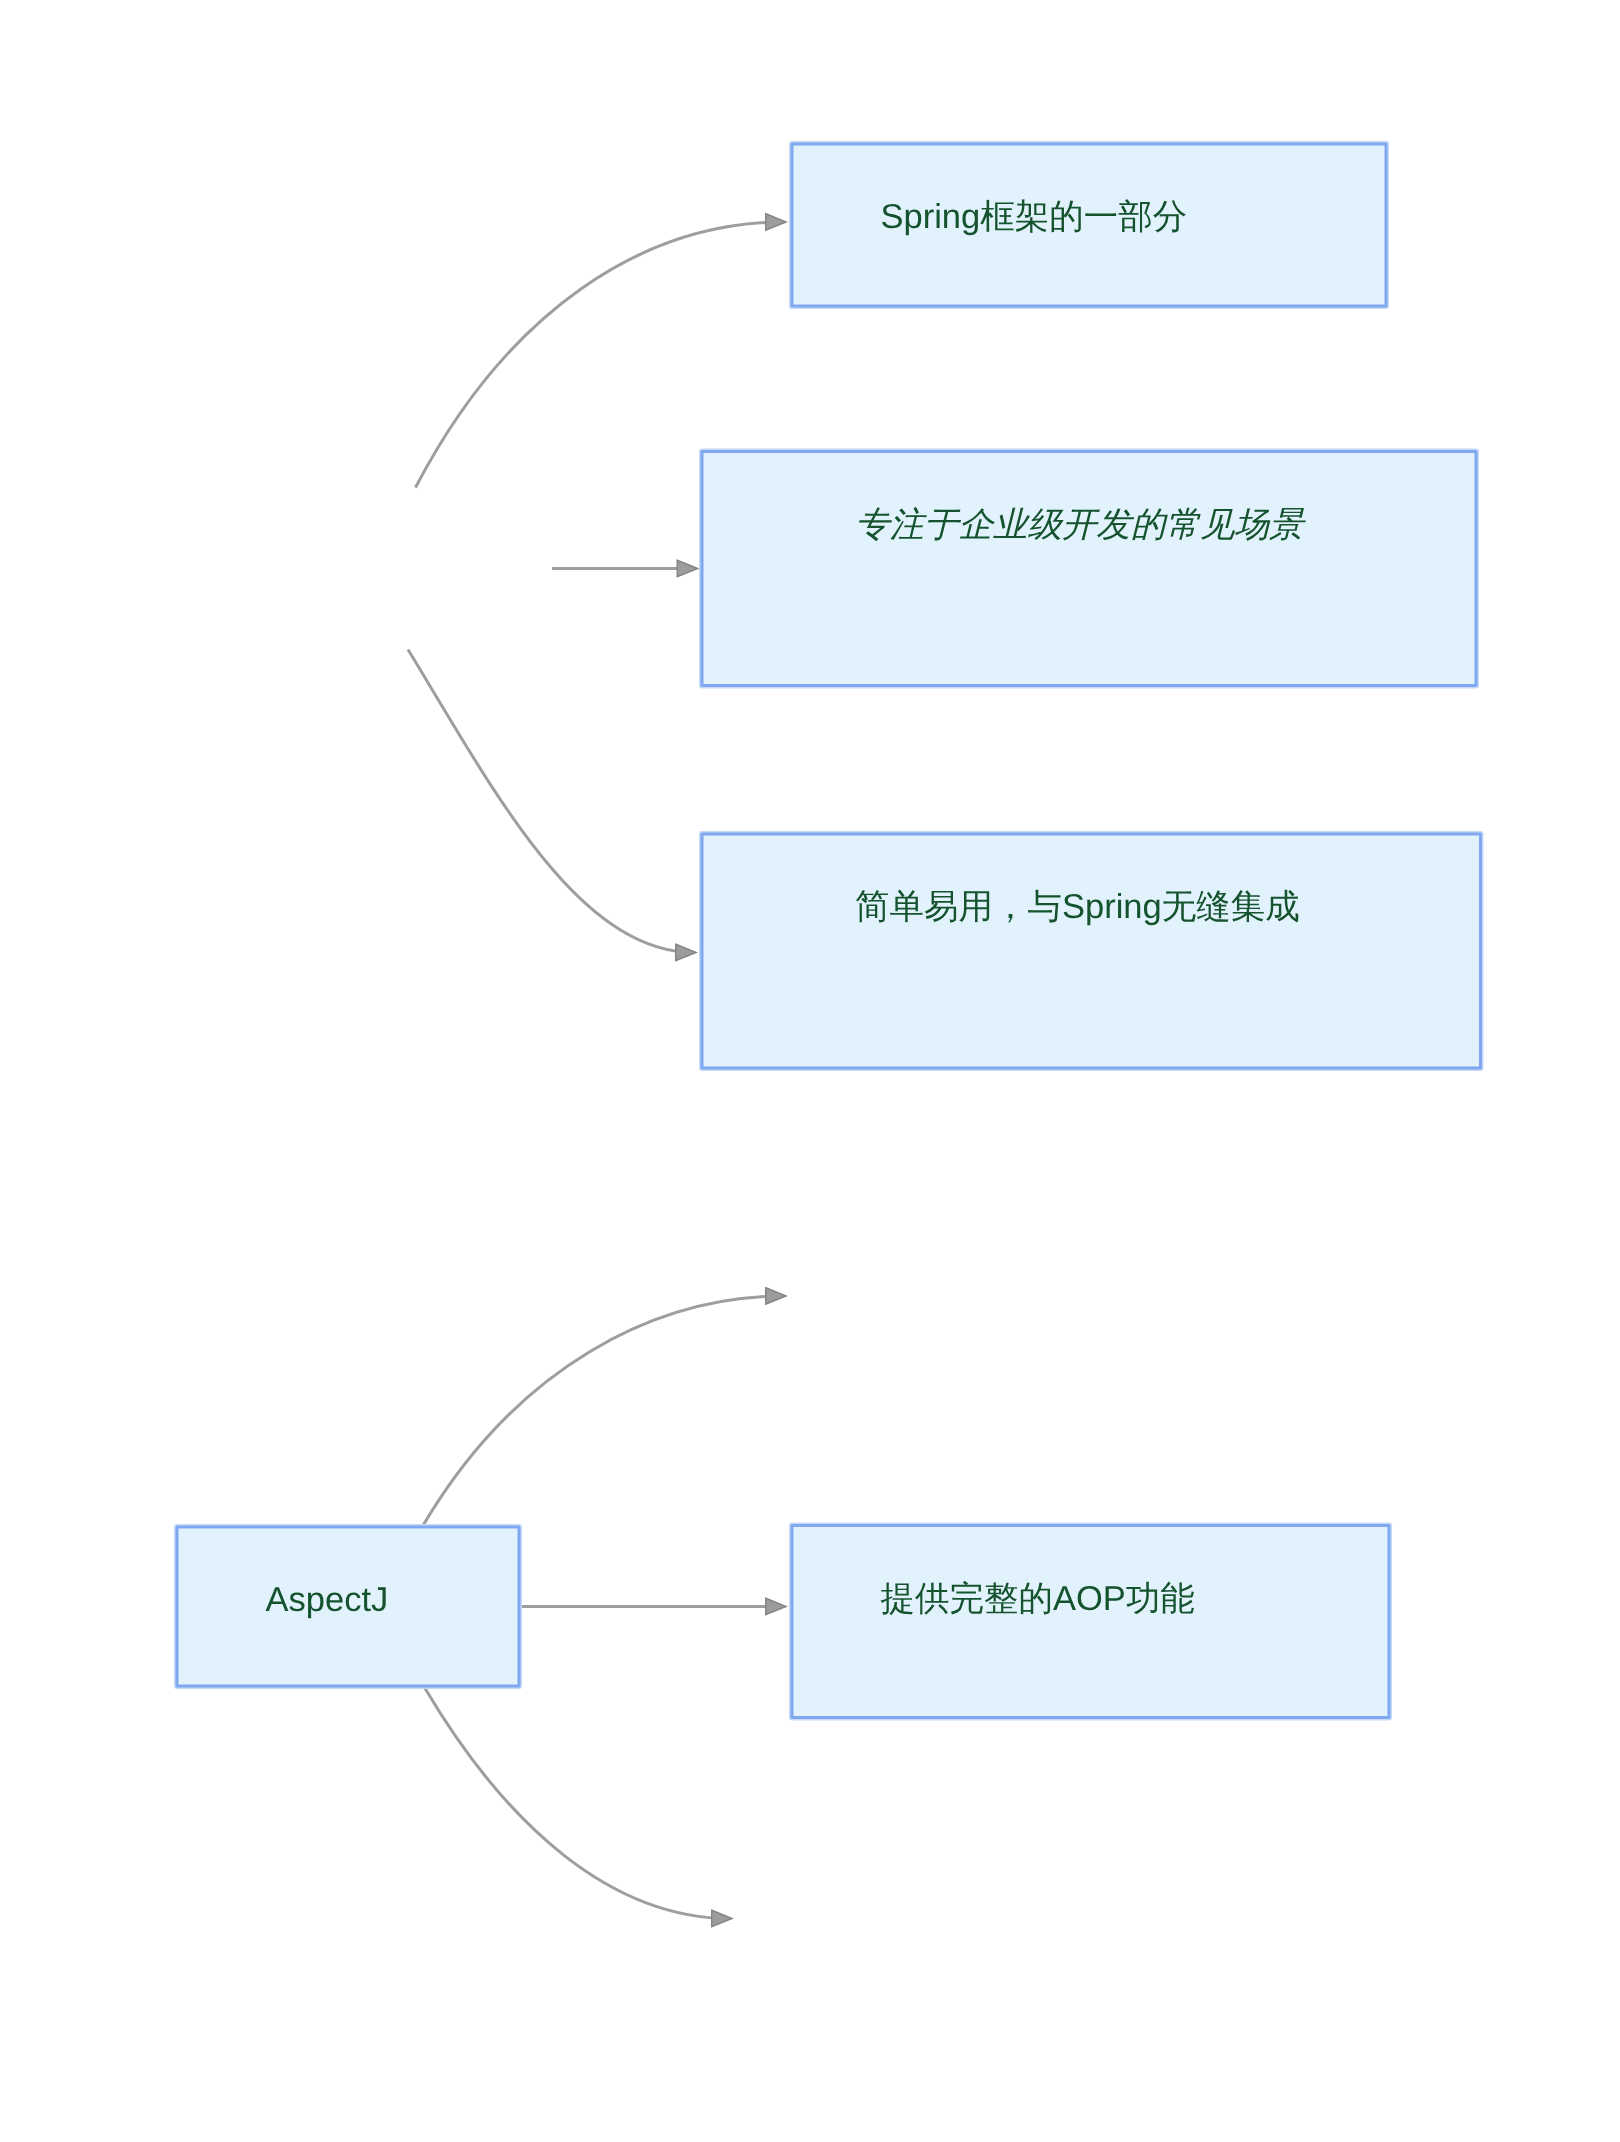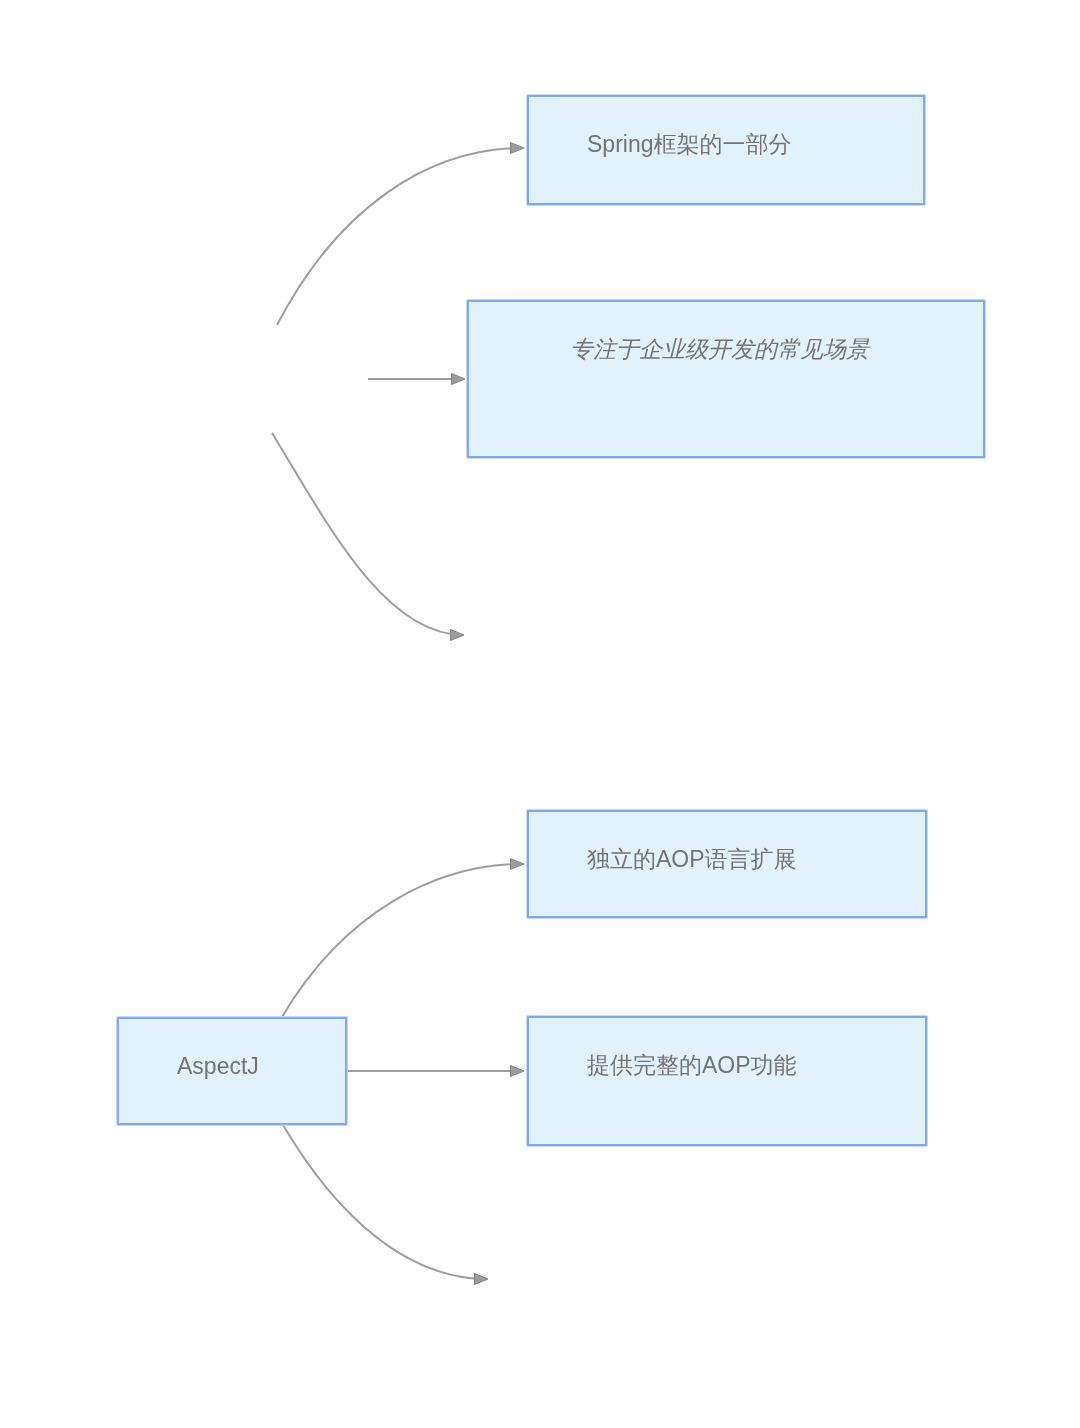--- a/index.html
+++ b/index.html
@@ -23,21 +23,21 @@
     height: 1428px;
     pointer-events: none;
   }
   .node {
     position: absolute;
     box-sizing: border-box;
     background: #e2f2fd;
     border: 2px solid #7fa8f0;
     box-shadow: 0 0 0 1px #c4d9f8;
     border-radius: 1px;
-    color: #737373;
+    color: #14532d;
     font-size: 23px;
     line-height: 28px;
     padding-top: 33px;
     white-space: nowrap;
     cursor: default;
   }
   .node.pad-sm { padding-left: 58px; }
   .node.pad-lg { padding-left: 101px; }
   .node span { pointer-events: none; }
 
@@ -74,27 +74,27 @@
 
 
   <div class="node pad-sm" id="n-spring-part">
     <span>Spring框架的一部分</span>
   </div>
 
   <div class="node pad-lg" id="n-spring-focus">
     <span>专注于企业级开发的常见场景</span>
   </div>
 
+  <div class="node pad-lg" id="n-spring-simple">
+    <span>简单易用，与Spring无缝集成</span>
+  </div>
 
   <div class="node pad-sm" id="n-aspectj">
     <span>AspectJ</span>
   </div>
 
-  <div class="node pad-sm" id="n-aspectj-ext">
-    <span>独立的AOP语言扩展</span>
-  </div>
 
   <div class="node pad-sm" id="n-aspectj-full">
     <span>提供完整的AOP功能</span>
   </div>
 
 
 </div>
 
 </body></html>

